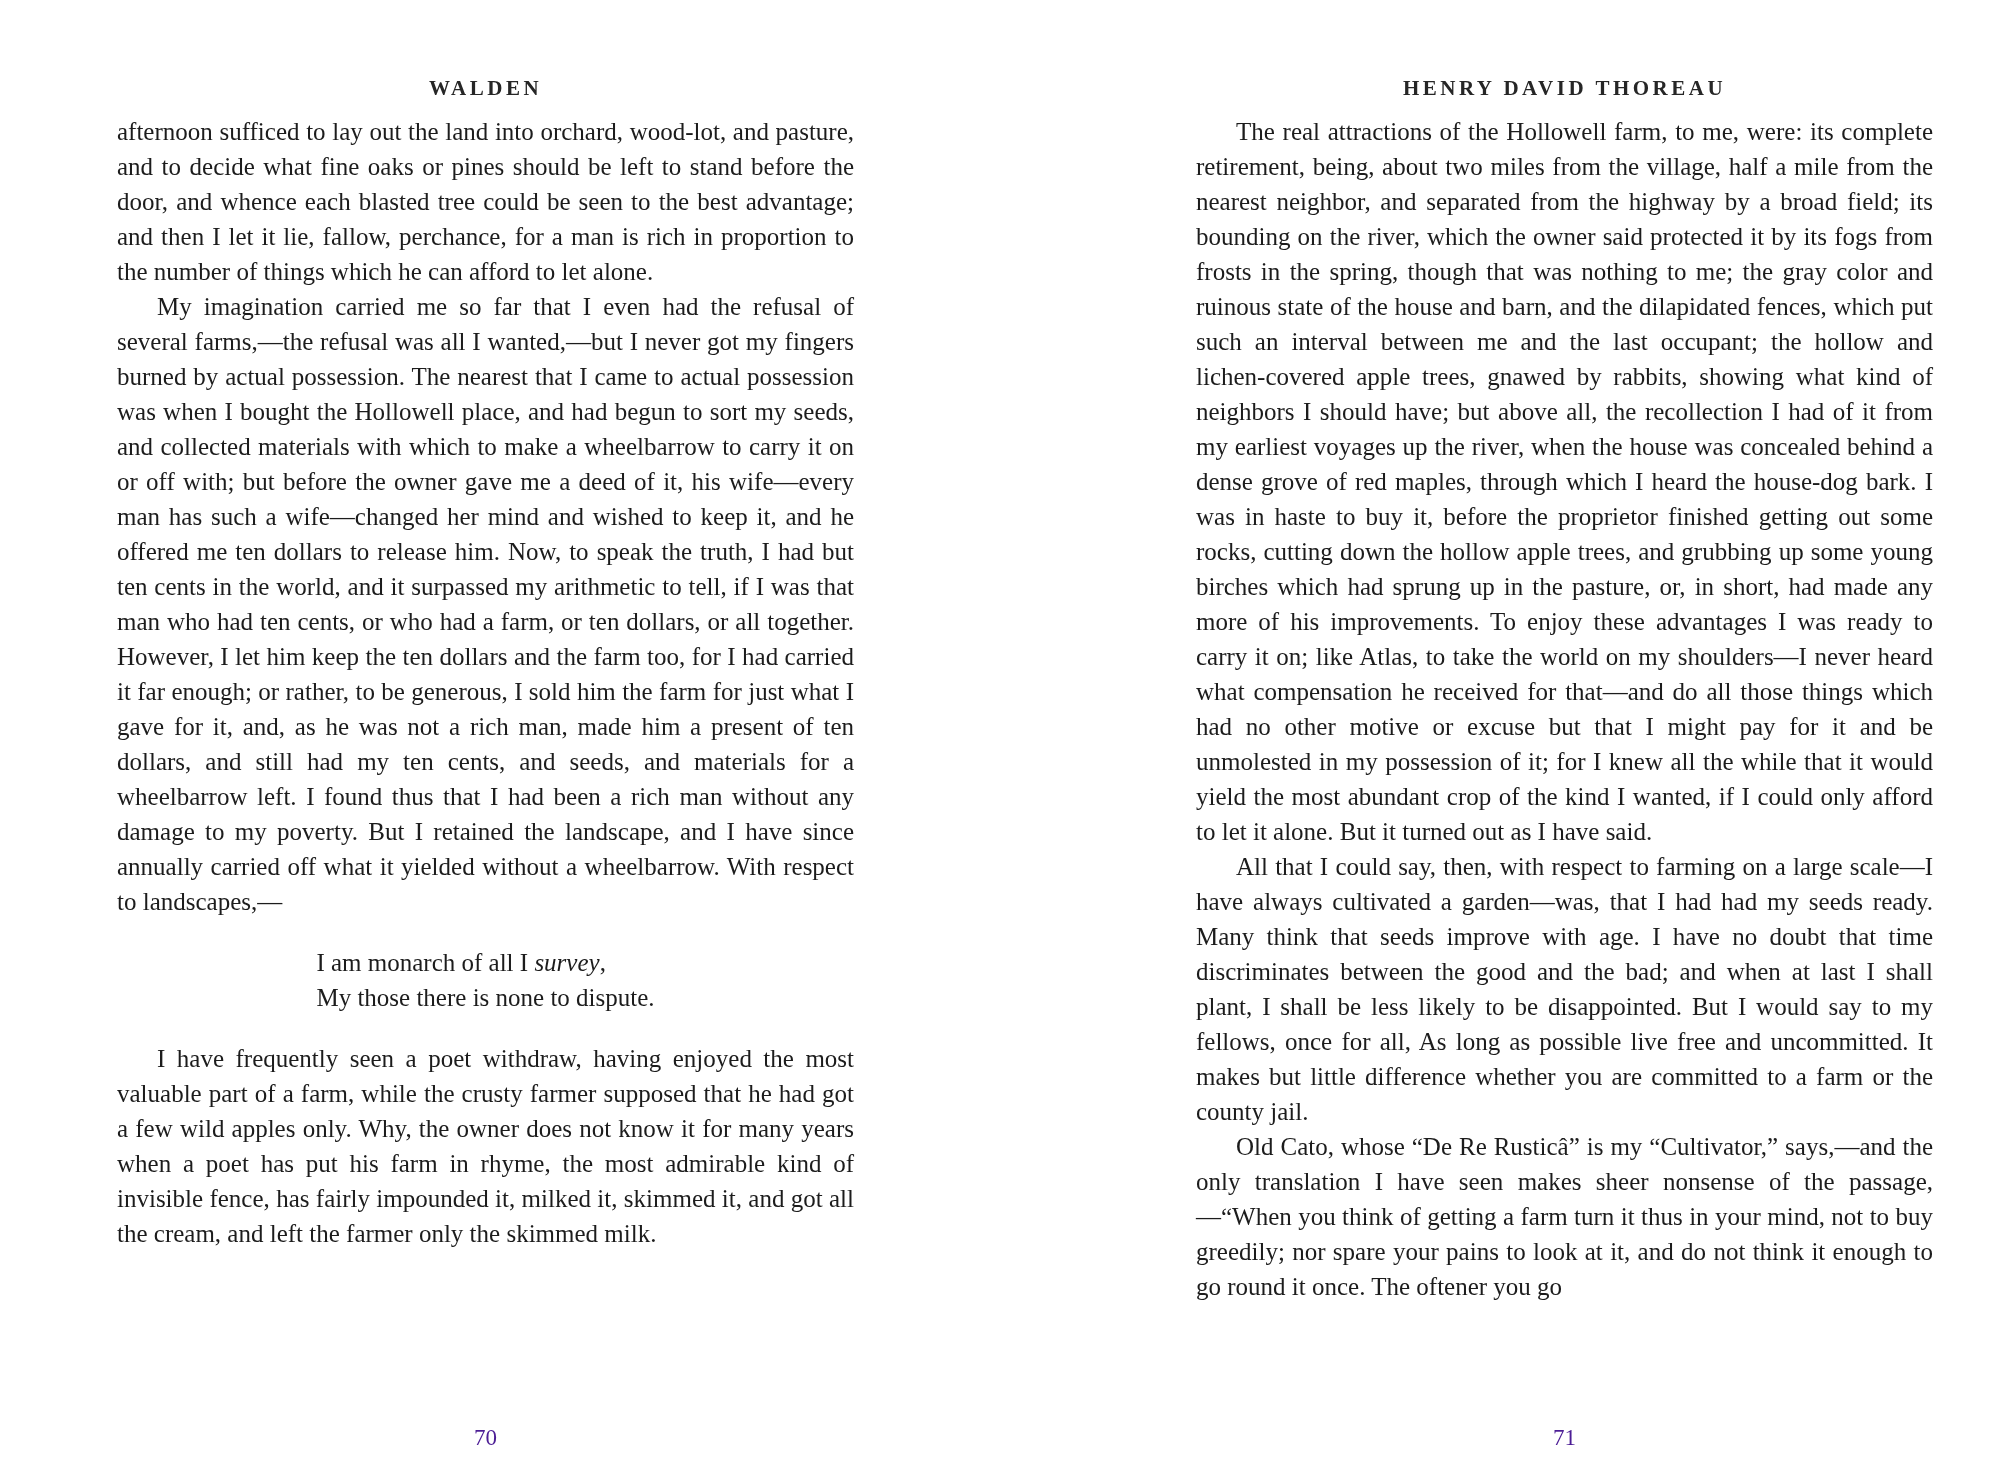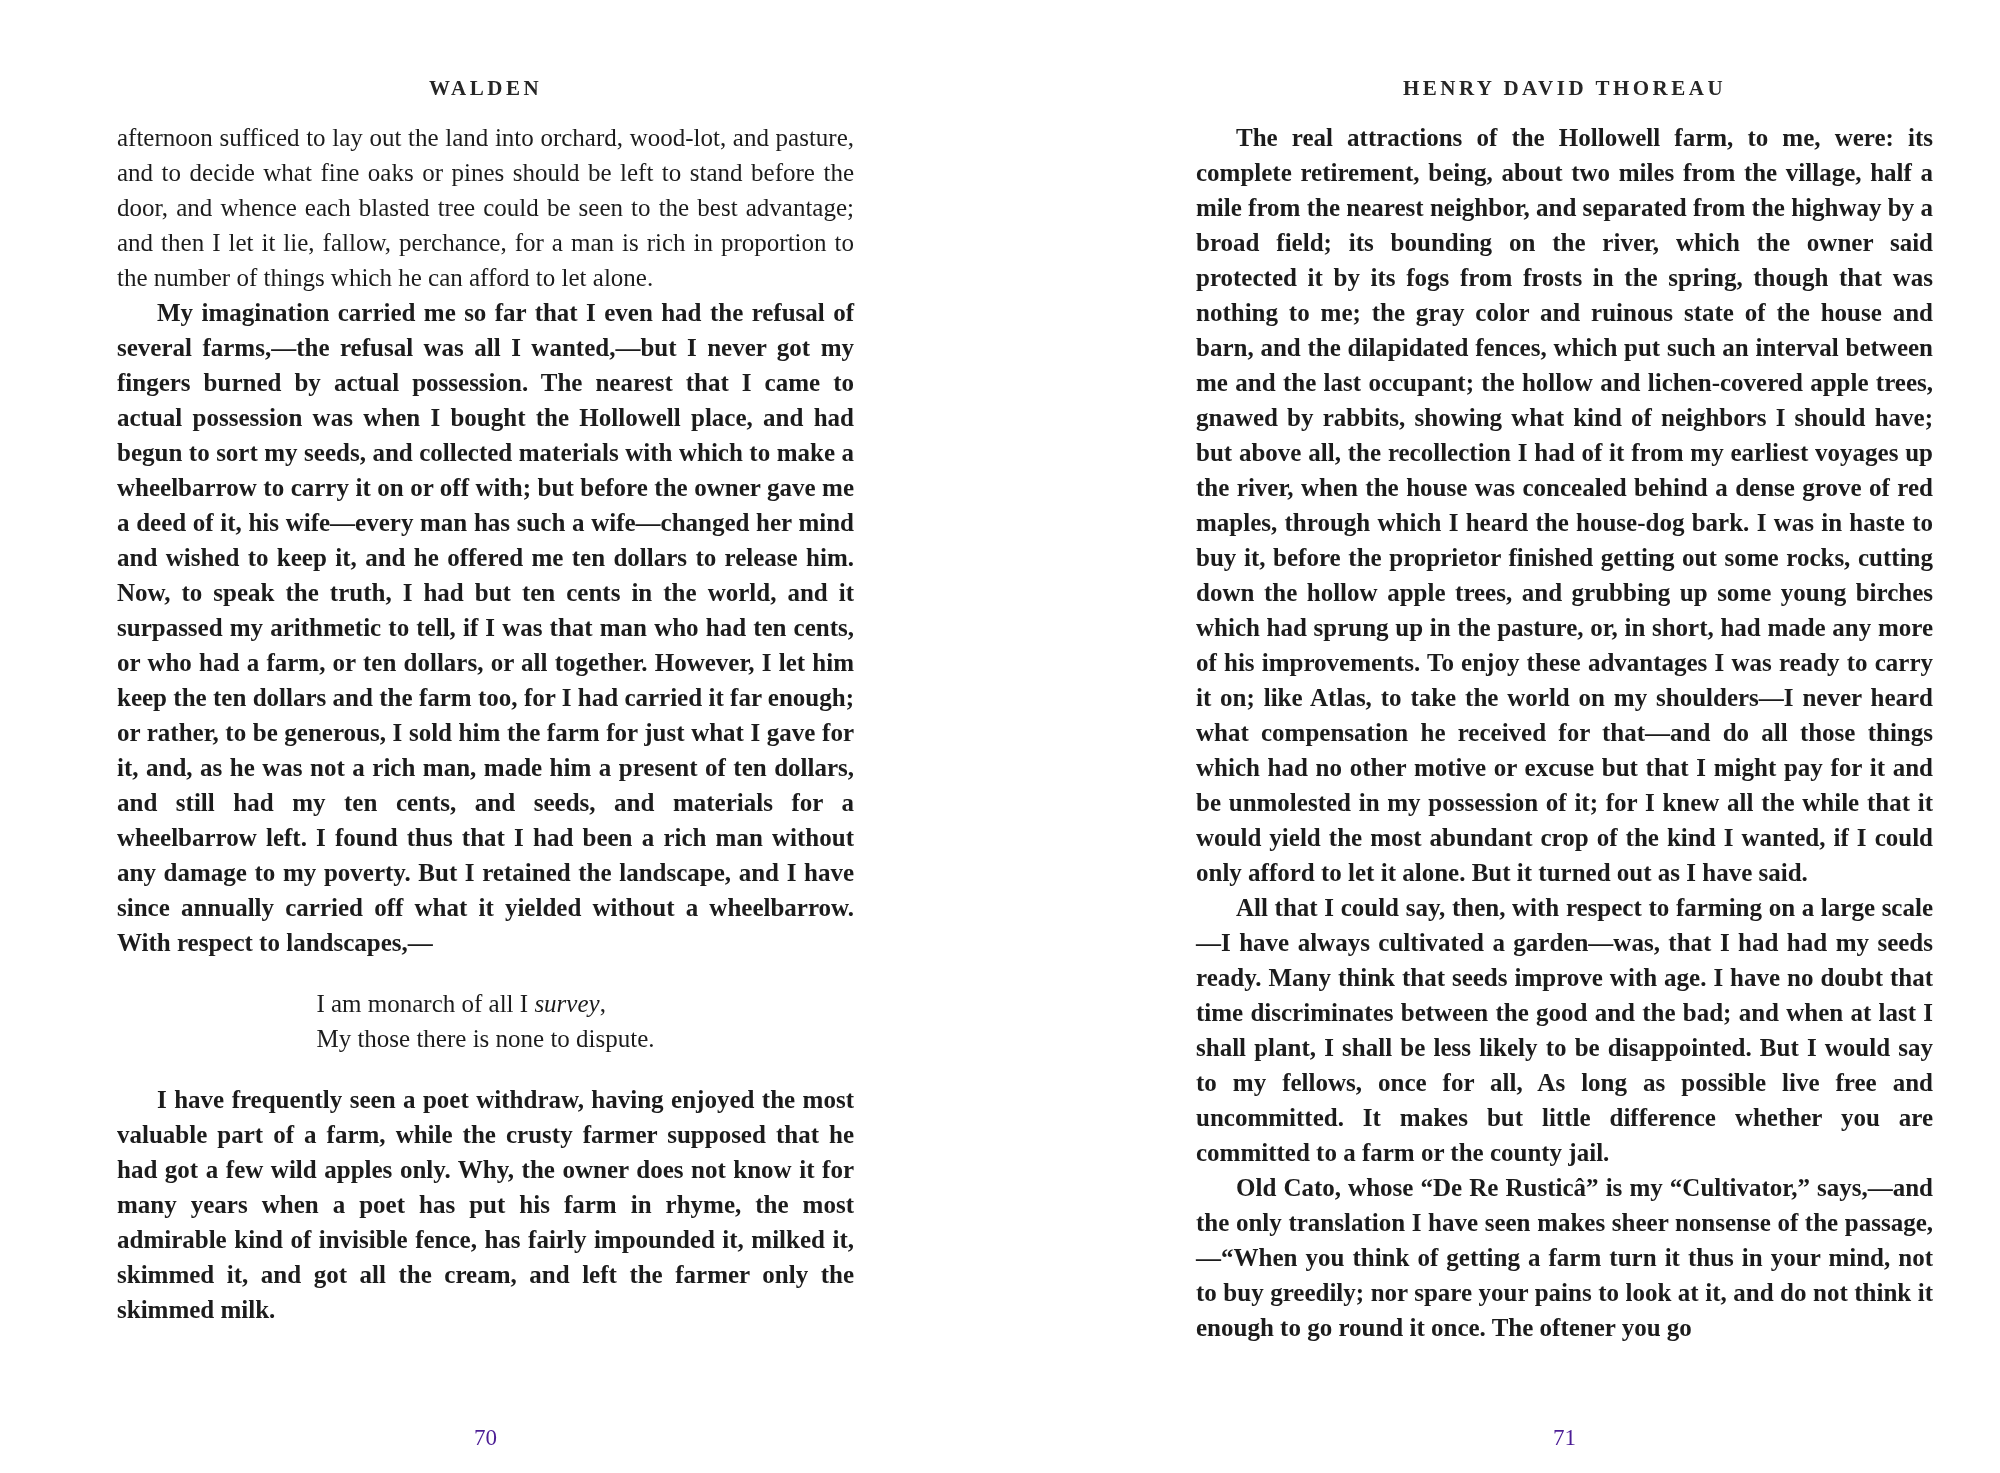--- a/index.html
+++ b/index.html
@@ -33,30 +33,30 @@
     left: 0;
     width: 100%;
     text-align: center;
     font-size: 21px;
     letter-spacing: 3.5px;
     font-weight: bold;
     color: #262626;
   }
   .body-text {
     position: absolute;
-    top: 120px;
+    top: 114px;
     left: 0;
     width: 100%;
     font-size: 25px;
     line-height: 35px;
     text-align: justify;
     color: #1c1c1c;
   }
   .body-text p { text-align: justify; }
-  p.indent { text-indent: 40px; font-weight: bold; }
+  p.indent { text-indent: 40px; }
   p.no-indent { text-indent: 0; }
   .verse {
     margin: 26px 0;
     text-align: center;
   }
   .verse-inner {
     display: inline-block;
     text-align: left;
     line-height: 35px;
   }

